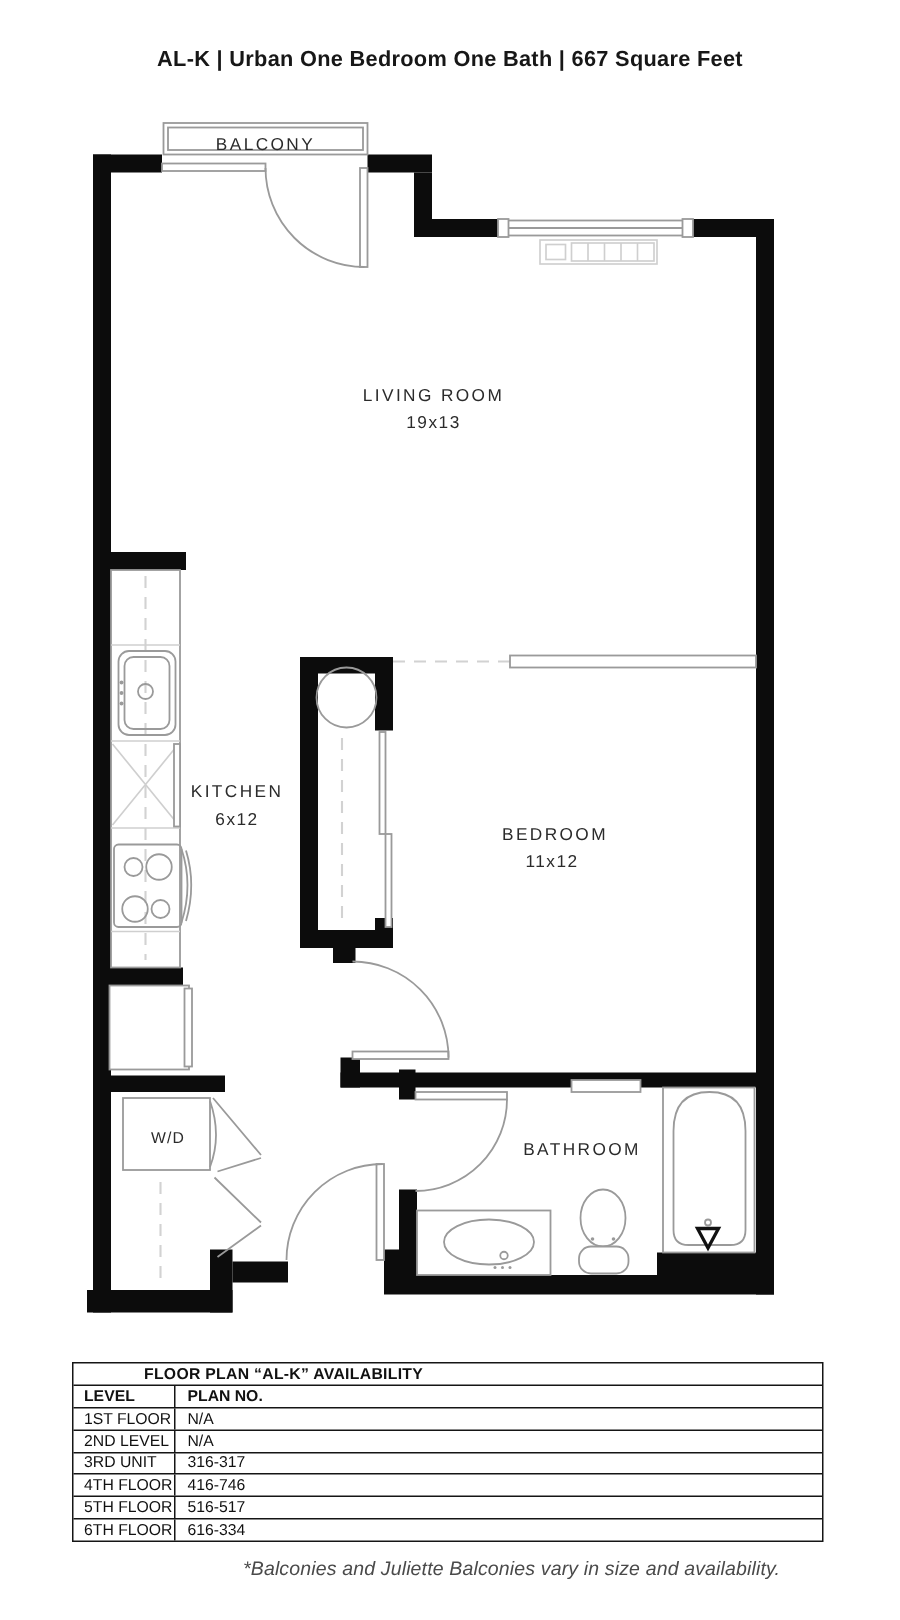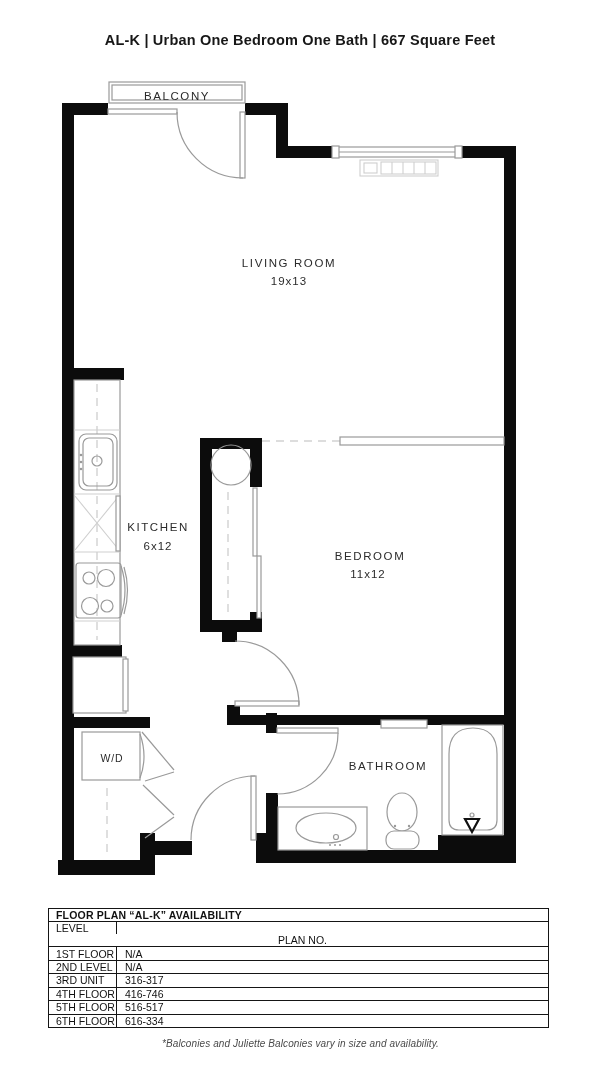--- a/index.html
+++ b/index.html
@@ -19,27 +19,27 @@
   .room-label{font-family:"Liberation Sans",sans-serif;font-size:11.5px;letter-spacing:1.6px;
               fill:#2b2b2b;text-anchor:middle;}
   .dim-label{font-family:"Liberation Sans",sans-serif;font-size:11.5px;letter-spacing:1px;
              fill:#2b2b2b;text-anchor:middle;}
   .small-label{font-family:"Liberation Sans",sans-serif;font-size:10.5px;letter-spacing:.8px;
                fill:#2b2b2b;text-anchor:middle;}
   .avail-table{position:absolute;left:48px;top:908px;width:501px;height:120px;
                border:1.5px solid #151515;box-sizing:border-box;display:flex;flex-direction:column;
                font-size:10.5px;color:#111;}
   .t-row{display:flex;flex:1;align-items:center;border-top:1px solid #151515;box-sizing:border-box;}
-  .t-row:first-child{border-top:none;}
+  .t-row:first-child{border-top:none;margin-left:40px;}
   .t-title{font-weight:bold;padding-left:7px;letter-spacing:.2px;}
-  .t-head{font-weight:normal;flex-direction:column;}
+  .t-head{font-weight:bold;}
   .c-level{width:68px;align-self:stretch;display:flex;align-items:center;
            border-right:1.2px solid #151515;box-sizing:border-box;padding-left:7px;flex:none;}
   .c-unit{padding-left:8px;}
-  .disclaimer{position:absolute;left:162px;top:1038px;font-size:10px;font-style:italic;
+  .disclaimer{position:absolute;left:162px;top:1038px;font-size:13px;font-style:italic;
               color:#4a4a4a;white-space:nowrap;letter-spacing:.1px;}
   .watermark{position:absolute;left:8px;top:1076px;font-size:28px;letter-spacing:1px;
              color:#f2f2f2;-webkit-text-stroke:1px #c9c9c9;text-shadow:1px 1px 0 #dcdcdc;}
 </style>
 </head>
 <body>
 
 <div class="page">
 
   <div class="plan-title">AL-K | Urban One Bedroom One Bath | 667 Square Feet</div>

